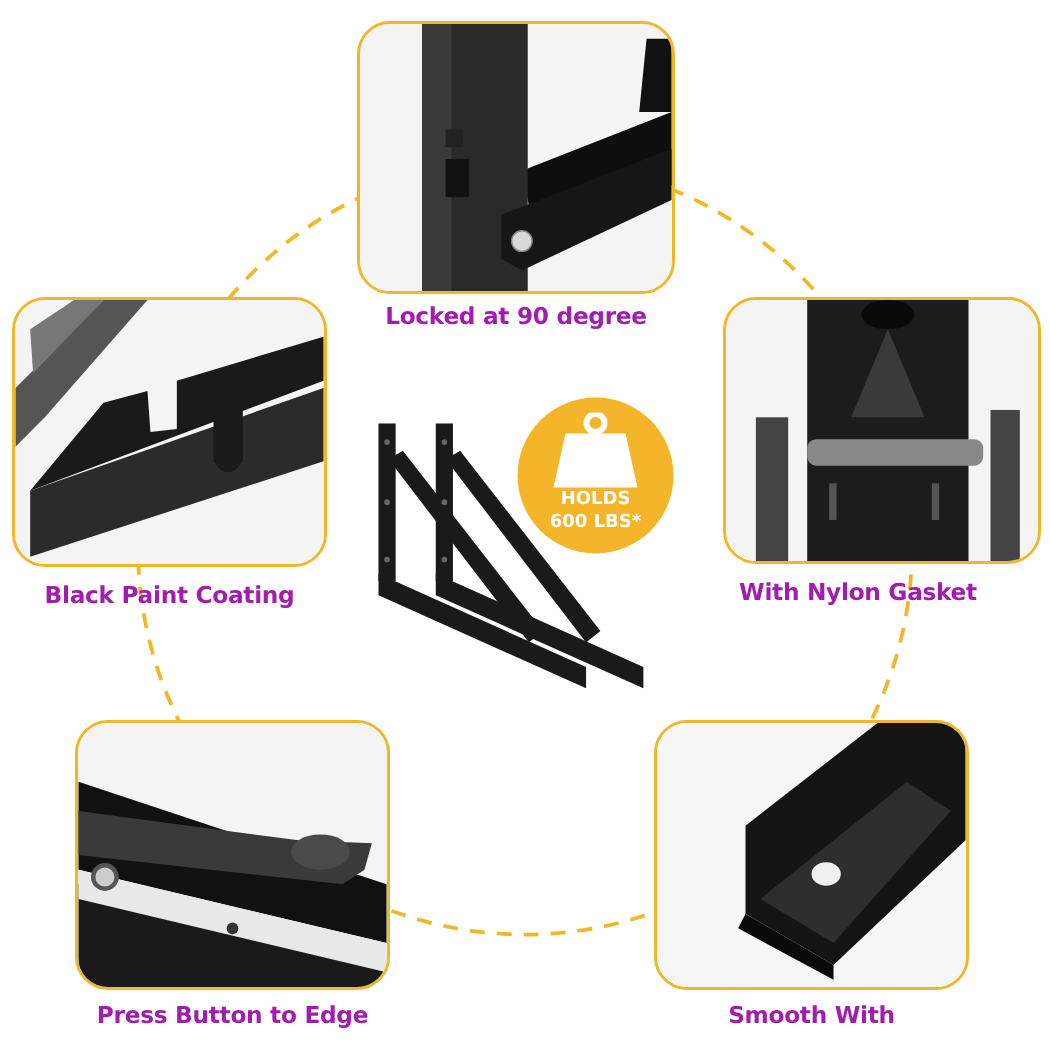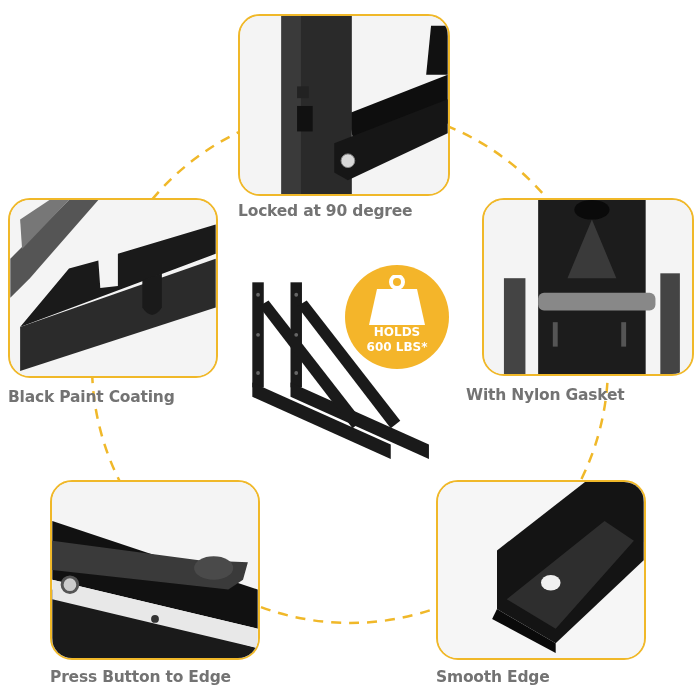--- a/index.html
+++ b/index.html
@@ -1,20 +1,20 @@
 <!DOCTYPE html>
 <html><head>
   <meta charset="utf-8">
   <style>
     html, body { margin:0; padding:0; }
     body { width:700px; height:700px; background:#ffffff; position:relative; overflow:hidden; font-family:"DejaVu Sans", sans-serif; }
     .dash-circle { position:absolute; left:0; top:0; width:700px; height:700px; pointer-events:none; }
     .panel { position:absolute; border:2.5px solid #f0b829; border-radius:22px; background:#f4f4f4; overflow:hidden; box-sizing:border-box; }
     .panel svg { position:absolute; left:0; top:0; width:100%; height:100%; }
-    .caption { position:absolute; font-weight:bold; font-size:15.5px; color:#737373; text-align:left; white-space:nowrap; letter-spacing:-0.2px; }
+    .caption { position:absolute; font-weight:bold; font-size:15.5px; color:#a21caf; text-align:center; white-space:nowrap; letter-spacing:-0.2px; }
     .badge { position:absolute; left:345px; top:265px; width:104px; height:104px; border-radius:50%; background:#f4b52a; }
     .badge .weight { position:absolute; left:22px; top:10px; width:60px; height:52px; }
     .badge .num { position:absolute; left:0; width:104px; top:22px; text-align:center; color:#f4b52a; font-weight:bold; font-size:22px; font-family:"DejaVu Sans Mono", monospace; letter-spacing:-1px; }
     .badge .l1, .badge .l2 { position:absolute; left:0; width:104px; text-align:center; color:#fff; font-weight:bold; font-size:12px; }
     .badge .l1 { top:60px; }
     .badge .l2 { top:75px; }
     .center-product { position:absolute; left:238px; top:268px; width:210px; height:210px; }
   </style>
 </head>
 <body>
@@ -81,21 +81,21 @@
 
 <div class="panel" style="left:436px; top:480px; width:210px; height:180px;">
   <svg viewBox="0 0 210 180">
     <rect width="210" height="180" fill="#f6f6f6"></rect>
     <polygon points="60,70 150,0 210,0 210,80 120,165 60,130" fill="#141414"></polygon>
     <polygon points="70,120 170,40 200,60 120,150" fill="#2e2e2e"></polygon>
     <polygon points="60,130 120,165 120,175 55,140" fill="#0a0a0a"></polygon>
     <ellipse cx="115" cy="103" rx="10" ry="8" fill="#f0f0f0"></ellipse>
   </svg>
 </div>
-<div class="caption" style="left:436px; top:668px; width:210px;">Smooth Edge</div>
+<div class="caption" style="left:436px; top:668px; width:210px;">Smooth With</div>
 
 <svg class="center-product" viewBox="0 0 220 220">
   <g fill="#1a1a1a">
 
     <rect x="55" y="15" width="12" height="110"></rect>
     <polygon points="55,120 200,185 200,200 55,135"></polygon>
     <polygon points="62,40 72,34 170,160 160,168"></polygon>
 
     <rect x="15" y="15" width="12" height="110"></rect>
     <polygon points="15,120 160,185 160,200 15,135"></polygon>

